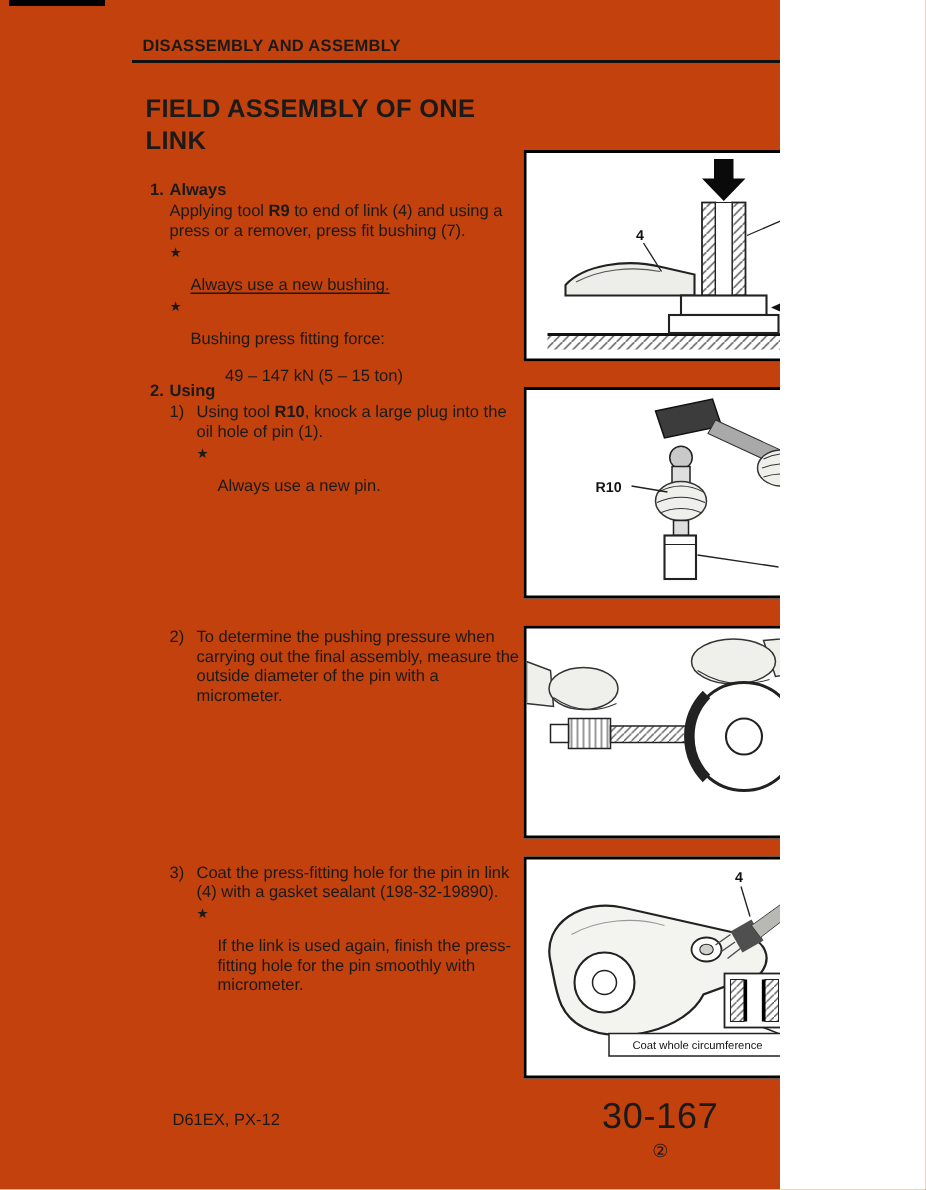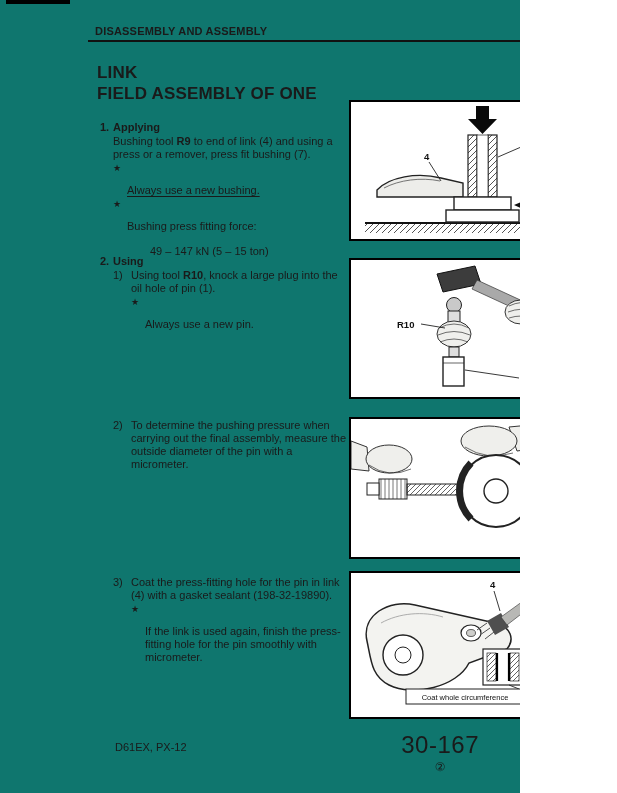--- a/index.html
+++ b/index.html
@@ -1,19 +1,19 @@
 <!DOCTYPE html>
 <html><head>
 <meta charset="utf-8">
 <style>
   * { margin:0; padding:0; box-sizing:border-box; }
   html,body { background:#ffffff; }
   .page {
     position:relative; width:520px; height:793px;
-    background:#0f766e; color:#1a1a1a;
+    background:#c2410c; color:#1a1a1a;
     font-family:"Liberation Sans", sans-serif;
     overflow:hidden;
   }
   .scan-mark { position:absolute; left:6px; top:0; width:64px; height:4px; background:#000; }
   .doc-header {
     position:absolute; left:95px; top:25px; width:481px;
     display:flex; justify-content:space-between;
     font-size:11px; font-weight:bold; letter-spacing:0.2px;
   }
   .header-rule { position:absolute; left:88px; top:40px; width:488px; height:2px; background:#111; }
@@ -61,31 +61,31 @@
 
   <div class="scan-mark"></div>
 
   <div class="doc-header">
     <span>DISASSEMBLY AND ASSEMBLY</span>
     <span>ONE LINK</span>
   </div>
   <div class="header-rule"></div>
 
   <div class="title">
+    <span class="tline">FIELD ASSEMBLY OF ONE</span>
     <span class="tline">LINK</span>
-    <span class="tline">FIELD ASSEMBLY OF ONE</span>
   </div>
 
   <div class="sec1 textblock">
     <div class="sec-head">
       <span class="sec-num">1.</span>
-      <span>Applying</span>
+      <span>Always</span>
     </div>
     <div class="sec-body">
-      <div class="para"><span>Bushing tool </span><b>R9</b><span> to end of link (4) and using a press or a remover, press fit bushing (7).</span></div>
+      <div class="para"><span>Applying tool </span><b>R9</b><span> to end of link (4) and using a press or a remover, press fit bushing (7).</span></div>
       <div class="star-row">
         <span class="star">★</span>
         <span class="note u">Always use a new bushing.</span>
       </div>
       <div class="star-row">
         <span class="star">★</span>
         <span class="note">Bushing press fitting force:</span>
       </div>
       <div class="force">49 – 147 kN (5 – 15 ton)</div>
     </div>

